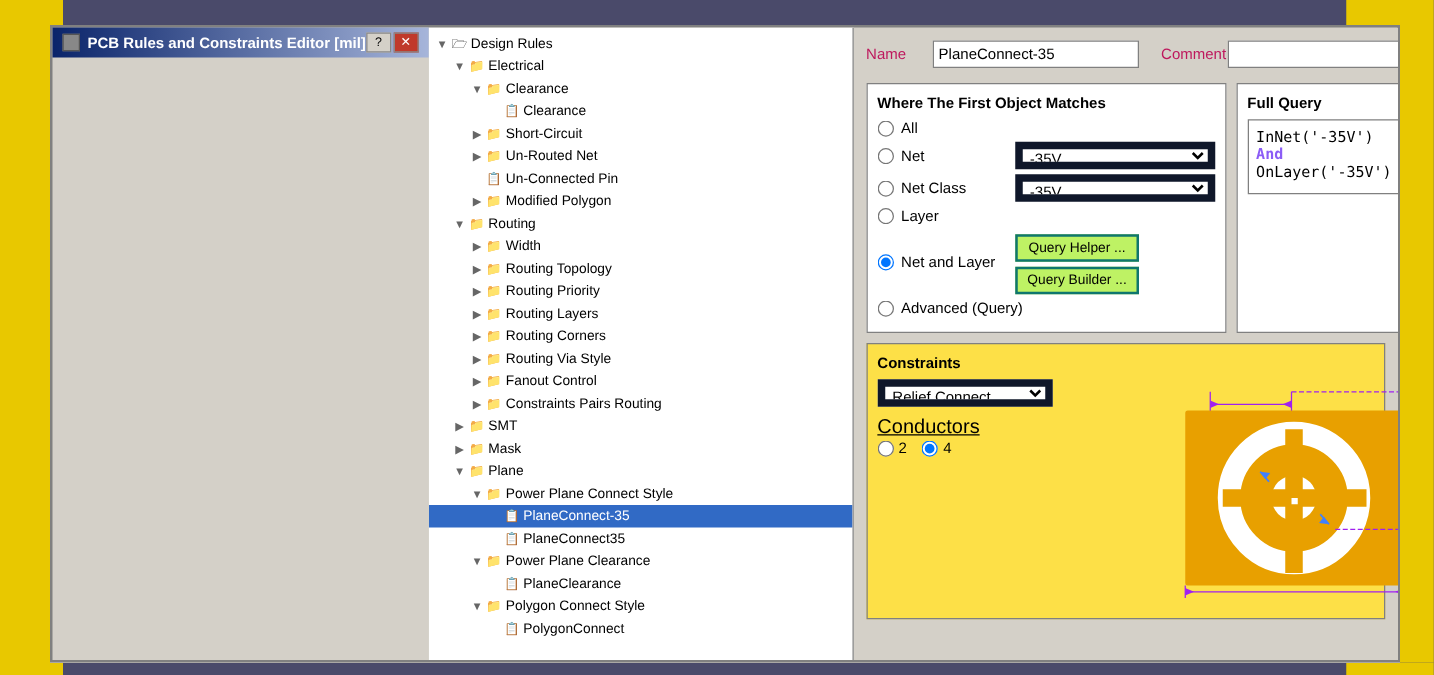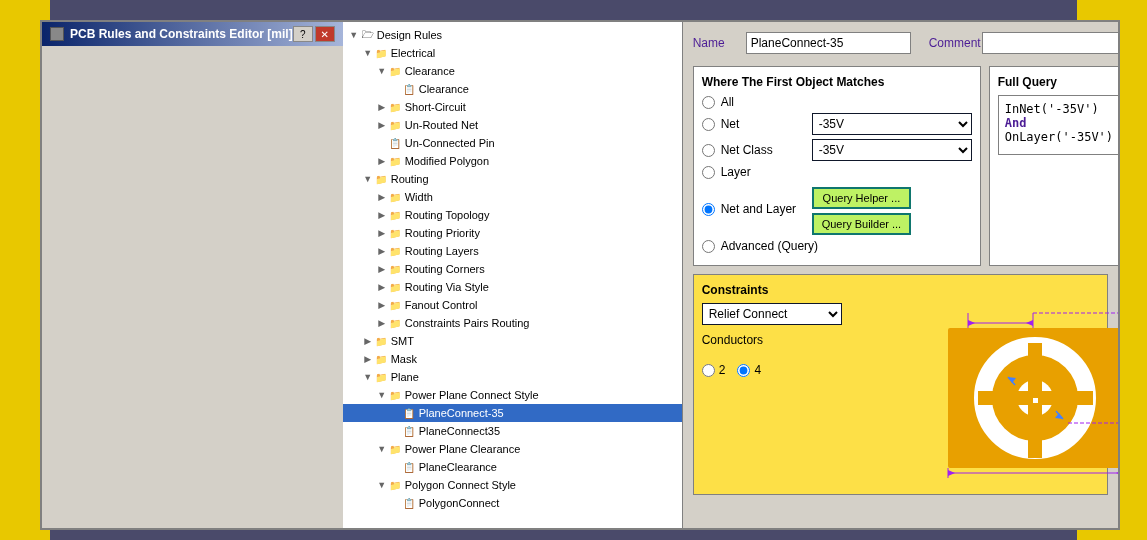--- a/index.html
+++ b/index.html
@@ -141,21 +141,21 @@
     
     .name-row {
       display: flex;
       align-items: center;
       gap: 8px;
       margin-bottom: 12px;
     }
 
     .field-label {
       font-size: 12px;
-      color: #4c1d95;
+      color: #be185d;
       min-width: 45px;
     }
 
     .text-input {
       height: 22px;
       border: 1px solid #808080;
       background: white;
       padding: 2px 4px;
       font-size: 12px;
     }
@@ -204,21 +204,21 @@
       margin: 0;
     }
 
     .radio-label {
       font-size: 12px;
       min-width: 85px;
     }
 
     .dropdown {
       height: 22px;
-      border: 1px solid #0f172a;
+      border: 6px solid #0f172a;
       background: white;
       font-size: 12px;
       padding: 0 2px;
       width: 160px;
     }
 
     .query-helper-btn, .query-builder-btn {
       height: 22px;
       padding: 0 8px;
       font-size: 11px;
@@ -237,21 +237,21 @@
 
     .full-query-box {
       background: white;
       border: 1px solid #808080;
       padding: 6px;
       font-size: 12px;
       font-family: Consolas, monospace;
       min-height: 60px;
     }
 
-    .kw-and { color: #4c1d95; font-weight: bold; }
+    .kw-and { color: #8b5cf6; font-weight: bold; }
 
     
     .constraints-section {
       background: #fde047;
       border: 1px solid #808080;
       padding: 8px;
     }
 
     .constraints-inner {
       display: flex;
@@ -261,23 +261,24 @@
     .constraints-left {
       width: 200px;
     }
 
     .connect-style-label {
       font-size: 12px;
       margin-bottom: 4px;
     }
 
     .conductors-label {
-      font-size: 12px;
+      font-size: 16px;
       margin-top: 8px;
-      margin-bottom: 16px;
+      margin-bottom: 0;
+      text-decoration: underline;
     }
 
     .radio-inline {
       display: flex;
       align-items: center;
       gap: 12px;
     }
 
     .conductor-option {
       display: flex;

